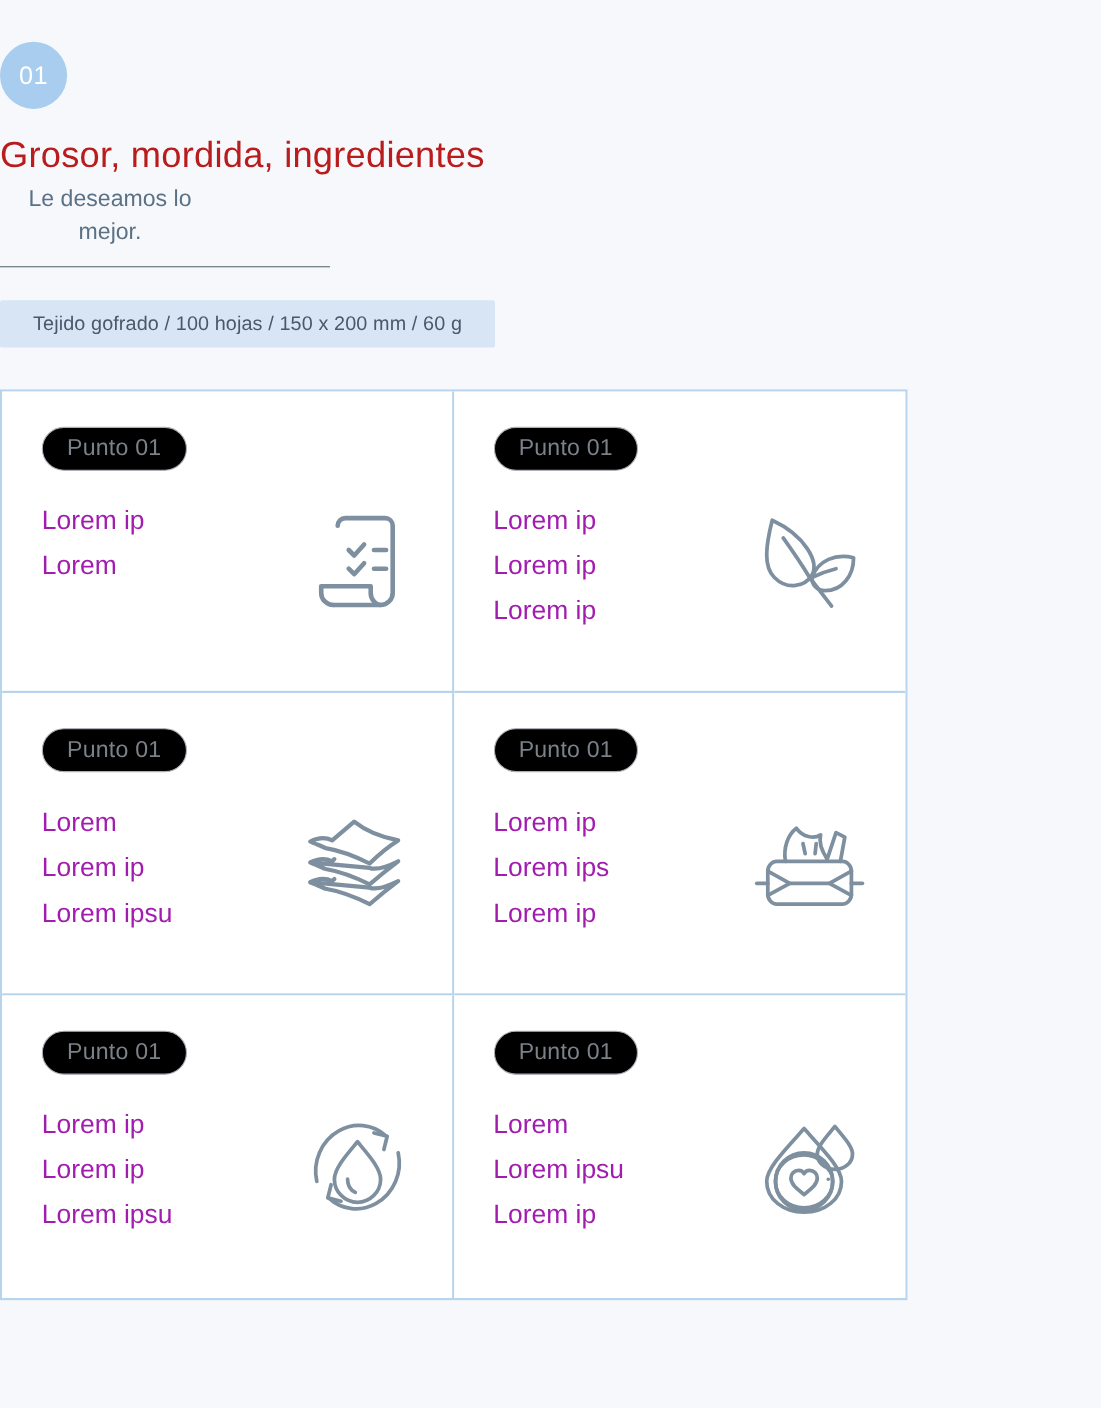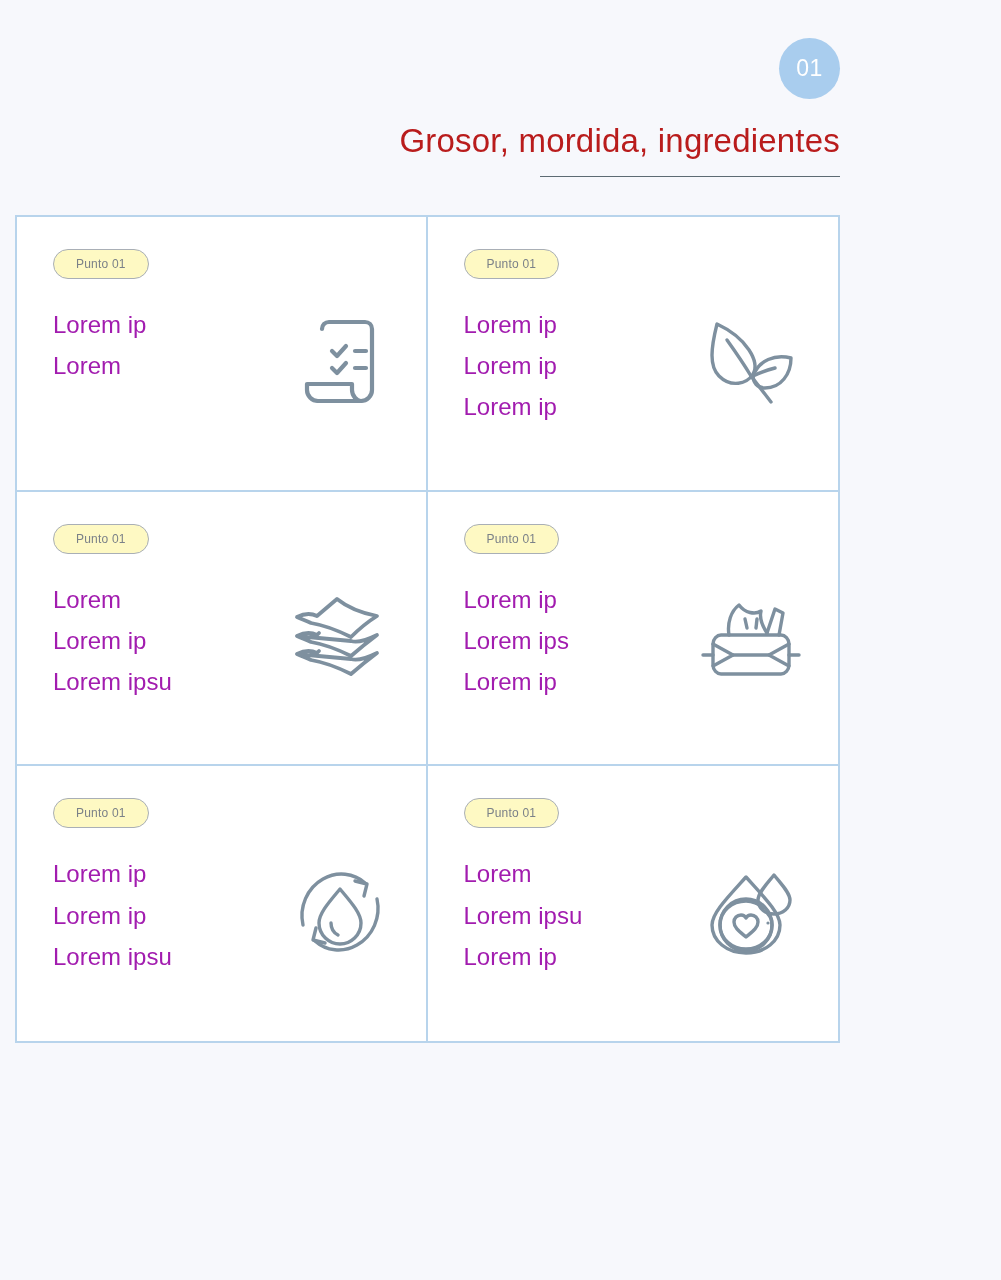--- a/index.html
+++ b/index.html
@@ -15,21 +15,21 @@
     position: relative;
     overflow: hidden;
   }
 
   .page {
     width: 840px;
     height: 1280px;
     position: relative;
     display: flex;
     flex-direction: column;
-    align-items: flex-end;
+    align-items: flex-start;
   }
 
   
   .badge-circle {
     margin-top: 38px;
     width: 61px;
     height: 61px;
     border-radius: 50%;
     background: #a9cdee;
     display: flex;
@@ -101,24 +101,24 @@
     background: #ffffff;
     display: flex;
     flex-direction: column;
   }
   .cell:nth-child(2n) { border-right: none; }
   .cell:nth-child(5), .cell:nth-child(6) { border-bottom: none; }
 
   .pill {
     align-self: flex-start;
     border: 1px solid #a9afb6;
-    background: #fef9c3;
+    background: #000000;
     border-radius: 20px;
     padding: 7px 22px;
-    font-size: 12px;
+    font-size: 21px;
     color: #7b8188;
     letter-spacing: 0.2px;
   }
 
   .cell-body {
     margin-top: 25px;
     display: flex;
     align-items: flex-start;
     width: 100%;
   }
@@ -150,23 +150,25 @@
 <body>
 
 <div class="page">
 
   <div class="badge-circle">
     <span class="badge-num">01</span>
   </div>
 
   <h1 class="title">Grosor, mordida, ingredientes</h1>
 
+  <div class="subtitle">Le deseamos lo mejor.</div>
 
   <div class="divider"></div>
 
+  <div class="spec-banner">Tejido gofrado / 100 hojas / 150 x 200 mm / 60 g</div>
 
   <div class="grid">
 
     <div class="cell">
       <div class="pill">Punto 01</div>
       <div class="cell-body">
         <div class="lines">
           <span>Lorem ip</span>
           <span>Lorem</span>
         </div>

